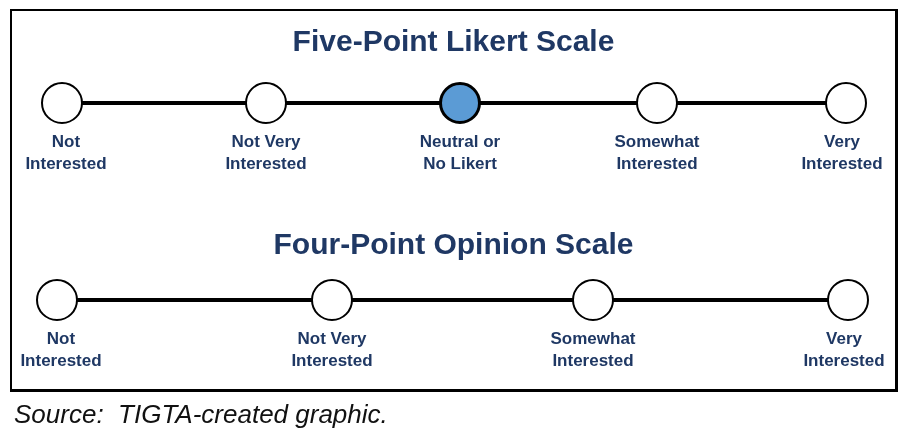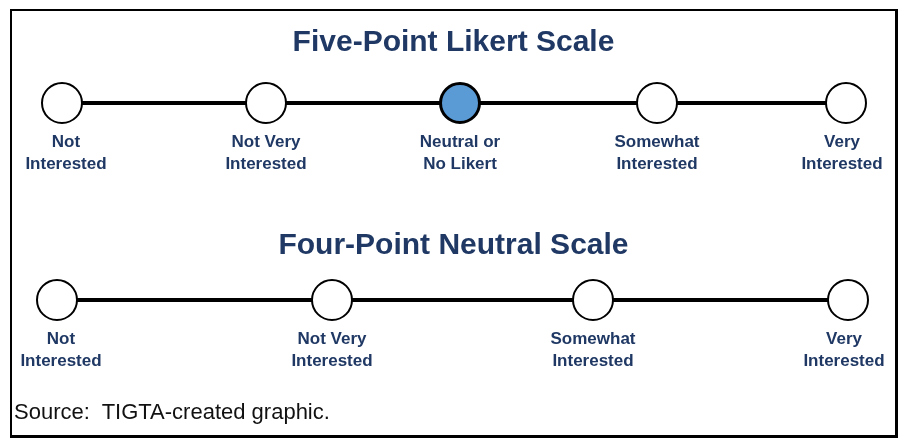--- a/index.html
+++ b/index.html
@@ -14,21 +14,21 @@
   .canvas {
     position: relative;
     width: 911px;
     height: 442px;
   }
   .frame {
     position: absolute;
     left: 10px;
     top: 9px;
     width: 888px;
-    height: 429px;
+    height: 383px;
     box-sizing: border-box;
     border: 2px solid #000000;
     border-right-width: 3px;
     border-bottom-width: 3px;
     background: #ffffff;
   }
   .scale-title {
     position: absolute;
     left: 0;
     width: 100%;
@@ -72,21 +72,22 @@
     font-weight: 700;
     color: #1f3864;
     white-space: pre-line;
   }
   .row-five .pt-label { top: 120px; }
   .row-four .pt-label { top: 317px; }
   .source-note {
     position: absolute;
     left: 14px;
     top: 399px;
-    font-size: 22px;
+    font-size: 26px;
+    font-style: italic;
     color: #111111;
     white-space: pre;
   }
 </style>
 </head>
 <body>
 
 <div class="canvas">
   <div class="frame">
 
@@ -105,21 +106,21 @@
       <div class="pt-label" style="left:179px">Not Very
 Interested</div>
       <div class="pt-label" style="left:373px">Neutral or
 No Likert</div>
       <div class="pt-label" style="left:570px">Somewhat
 Interested</div>
       <div class="pt-label" style="left:755px">Very
 Interested</div>
     </div>
 
-    <div class="scale-title title-four">Four-Point Neutral Scale</div>
+    <div class="scale-title title-four">Four-Point Opinion Scale</div>
     <div class="row-four">
       <div class="scale-line line-four"></div>
 
       <div class="pt-circle" style="left:24px"></div>
       <div class="pt-circle" style="left:299px"></div>
       <div class="pt-circle" style="left:560px"></div>
       <div class="pt-circle" style="left:815px"></div>
 
       <div class="pt-label" style="left:-26px">Not
 Interested</div>

